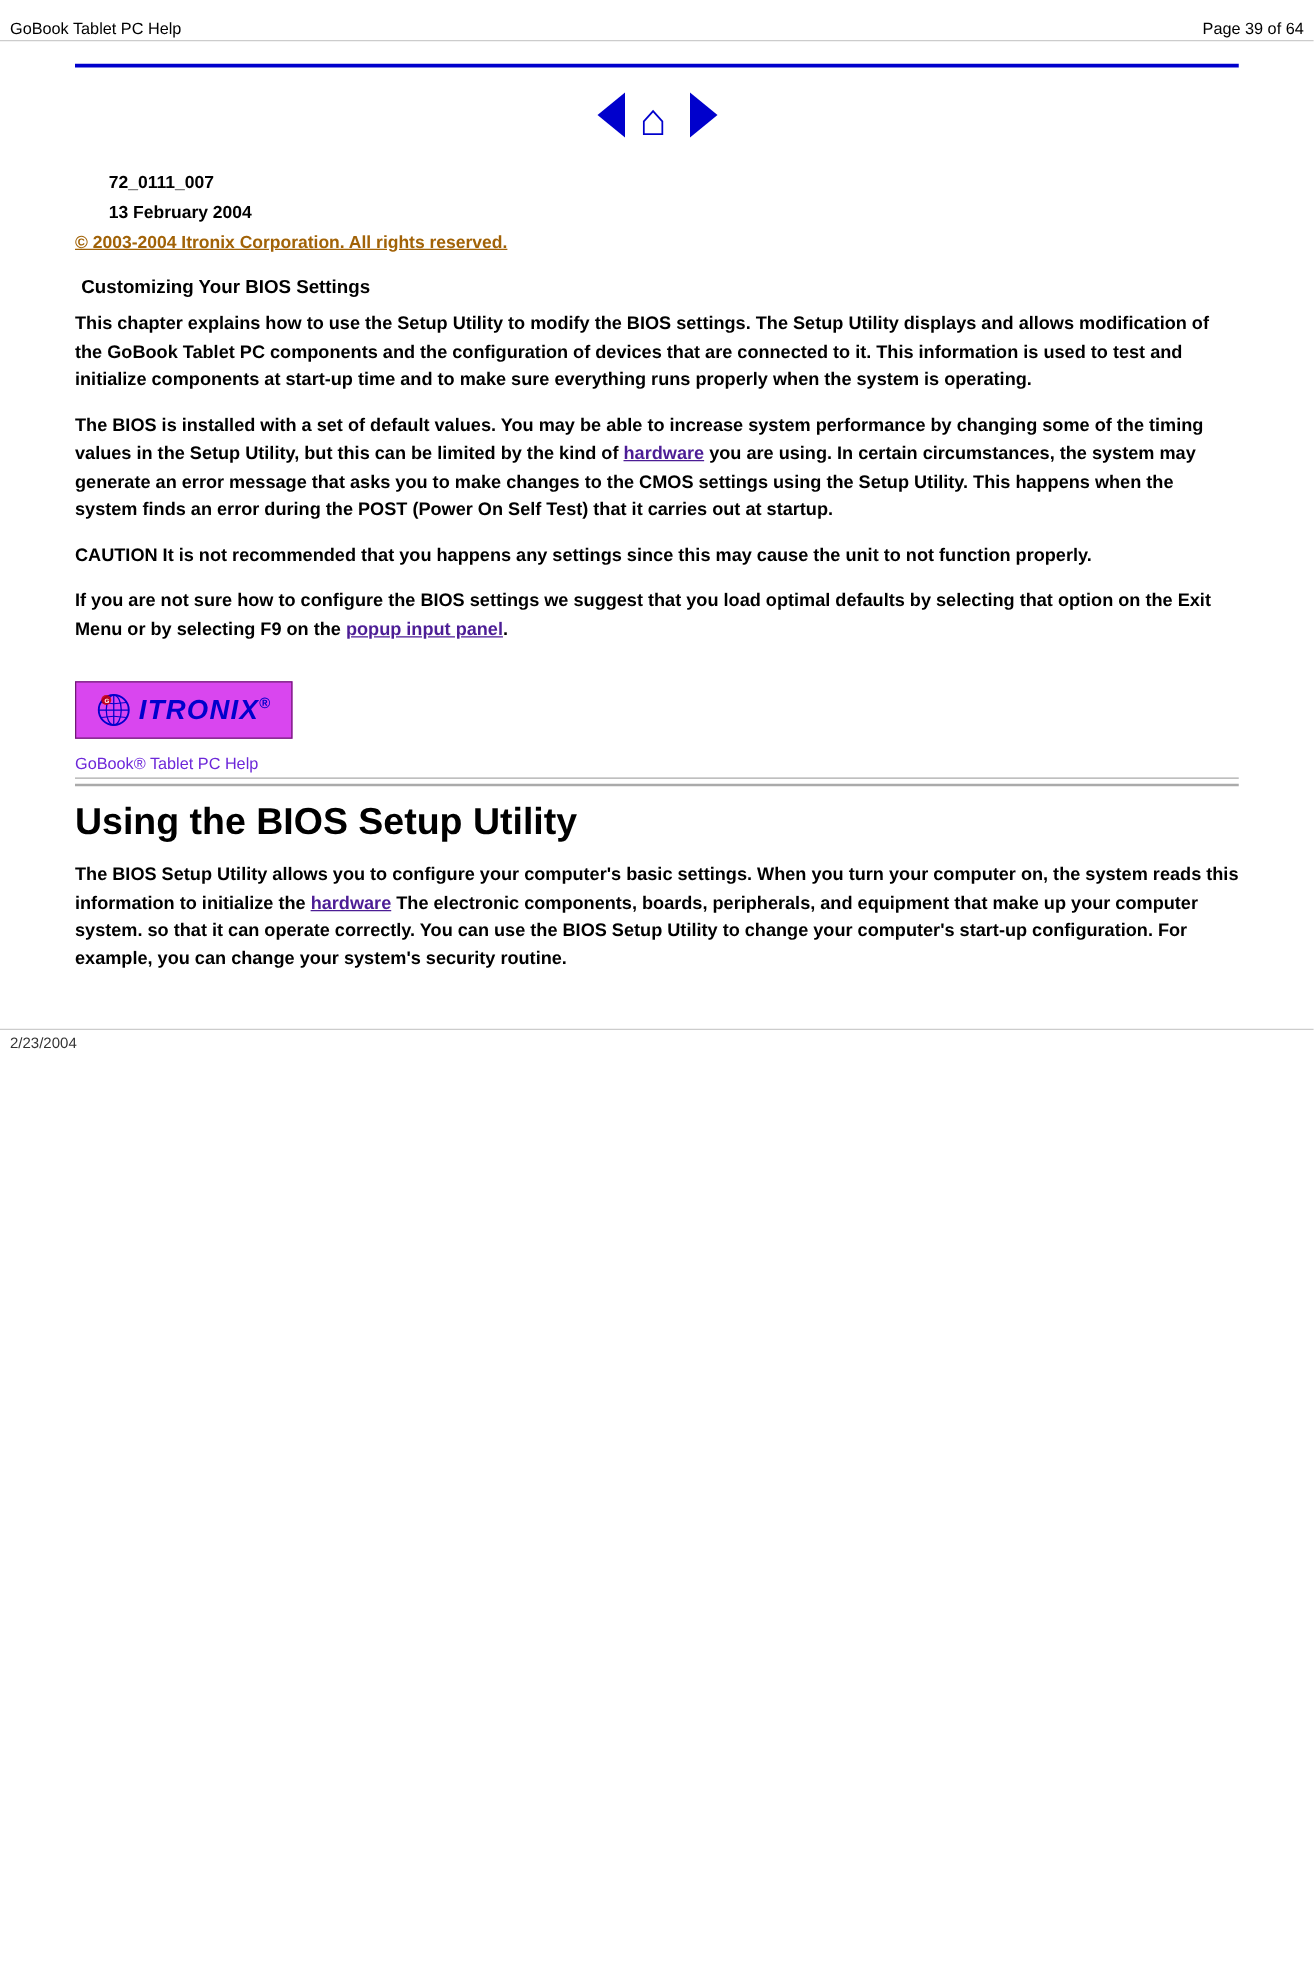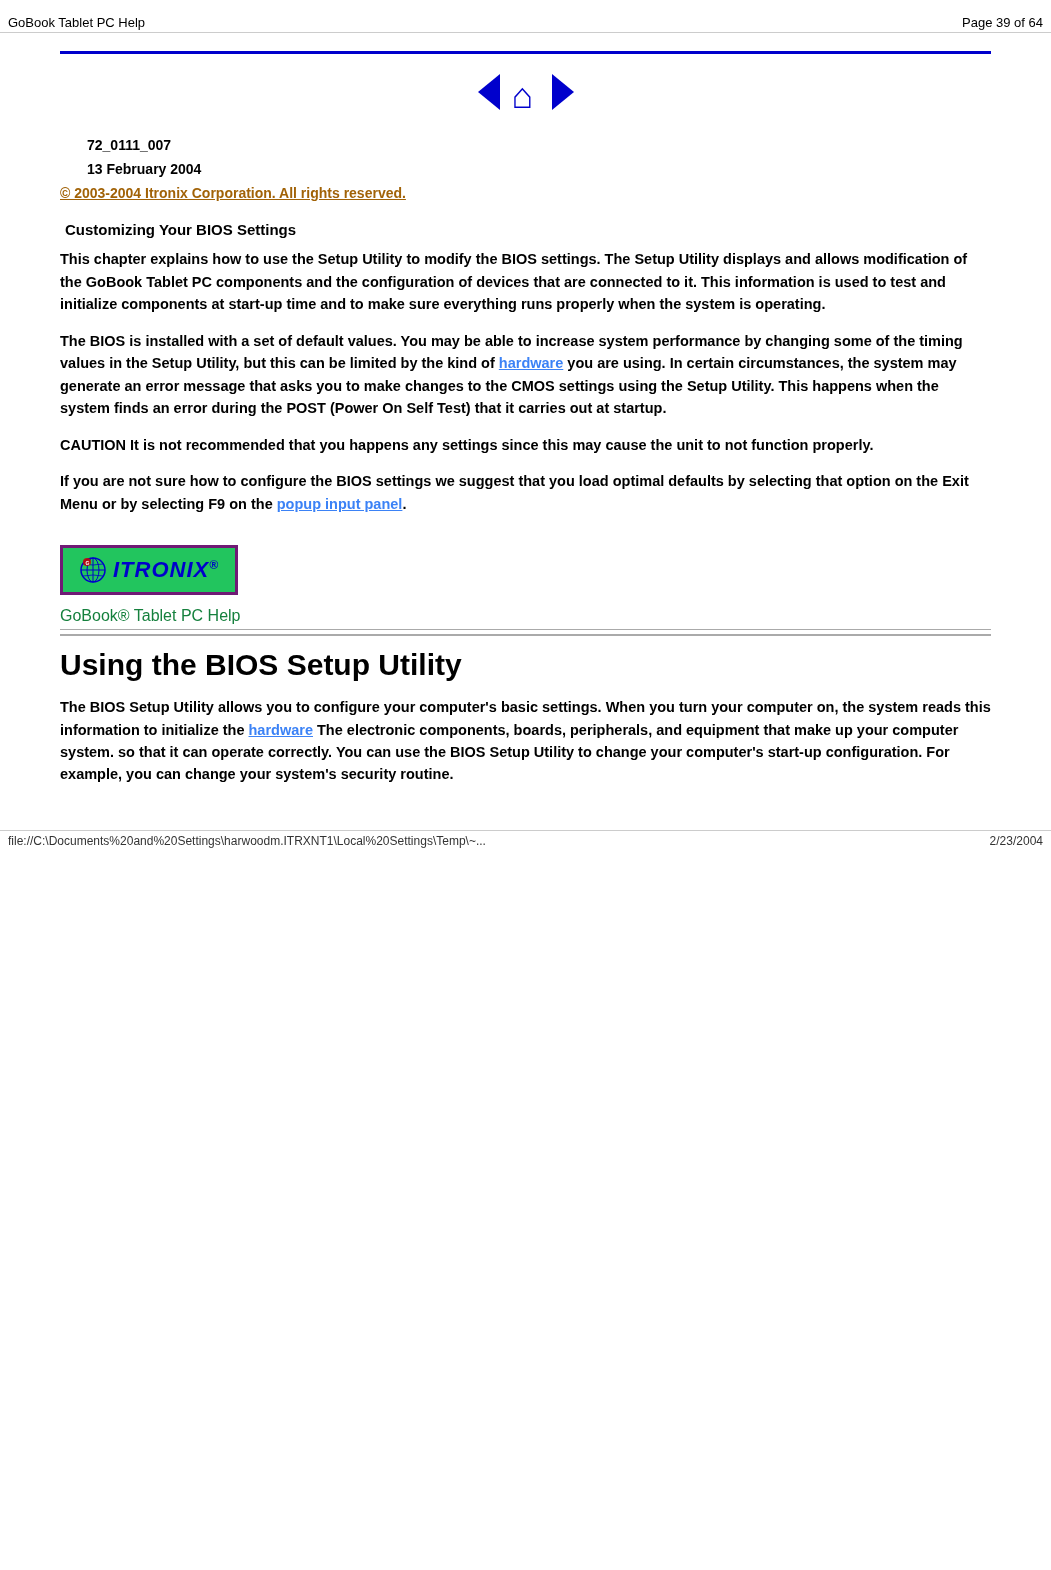--- a/index.html
+++ b/index.html
@@ -102,38 +102,38 @@
     }
 
     .body-para {
       font-weight: bold;
       font-size: 14.5px;
       line-height: 1.55;
       margin-bottom: 14px;
     }
 
     .body-para a {
-      color: #3b82f6;
+      color: #4c1d95;
       text-decoration: underline;
       font-weight: bold;
     }
 
     .caution-para {
       font-weight: bold;
       font-size: 14.5px;
       line-height: 1.55;
       margin-bottom: 14px;
     }
 
     .itronix-box {
-      border: 3px solid #701a75;
+      border: 1px solid #701a75;
       display: inline-block;
       padding: 8px 16px;
       margin: 16px 0 8px 0;
-      background: #22c55e;
+      background: #d946ef;
     }
 
     .itronix-logo {
       display: flex;
       align-items: center;
       gap: 6px;
     }
 
     .itronix-globe {
       width: 28px;
@@ -147,22 +147,22 @@
       color: #0000cc;
       letter-spacing: 1px;
     }
     .itronix-reg {
       font-size: 12px;
       vertical-align: super;
       color: #0000cc;
     }
 
     .footer-label {
-      font-size: 16px;
-      color: #15803d;
+      font-size: 13px;
+      color: #6d28d9;
       margin: 4px 0 4px 0;
       padding-bottom: 4px;
       border-bottom: 1px solid #aaa;
     }
 
     .section-divider {
       border: none;
       border-top: 2px solid #aaa;
       margin: 4px 0 12px 0;
     }
@@ -264,15 +264,14 @@
   <h1 class="big-heading">Using the BIOS Setup Utility</h1>
 
   
   <p class="body-para">
     <span>The BIOS Setup Utility allows you to configure your computer's basic settings. When you turn your computer on, the system reads this information to initialize the </span><a href="#">hardware</a><span> The electronic components, boards, peripherals, and equipment that make up your computer system. so that it can operate correctly. You can use the BIOS Setup Utility to change your computer's start-up configuration. For example, you can change your system's security routine.</span>
   </p>
 
 </div>
 
 <div class="status-bar">
-  <span>file://C:\Documents%20and%20Settings\harwoodm.ITRXNT1\Local%20Settings\Temp\~...</span>
   <span>2/23/2004</span>
 </div>
 
 </body></html>

